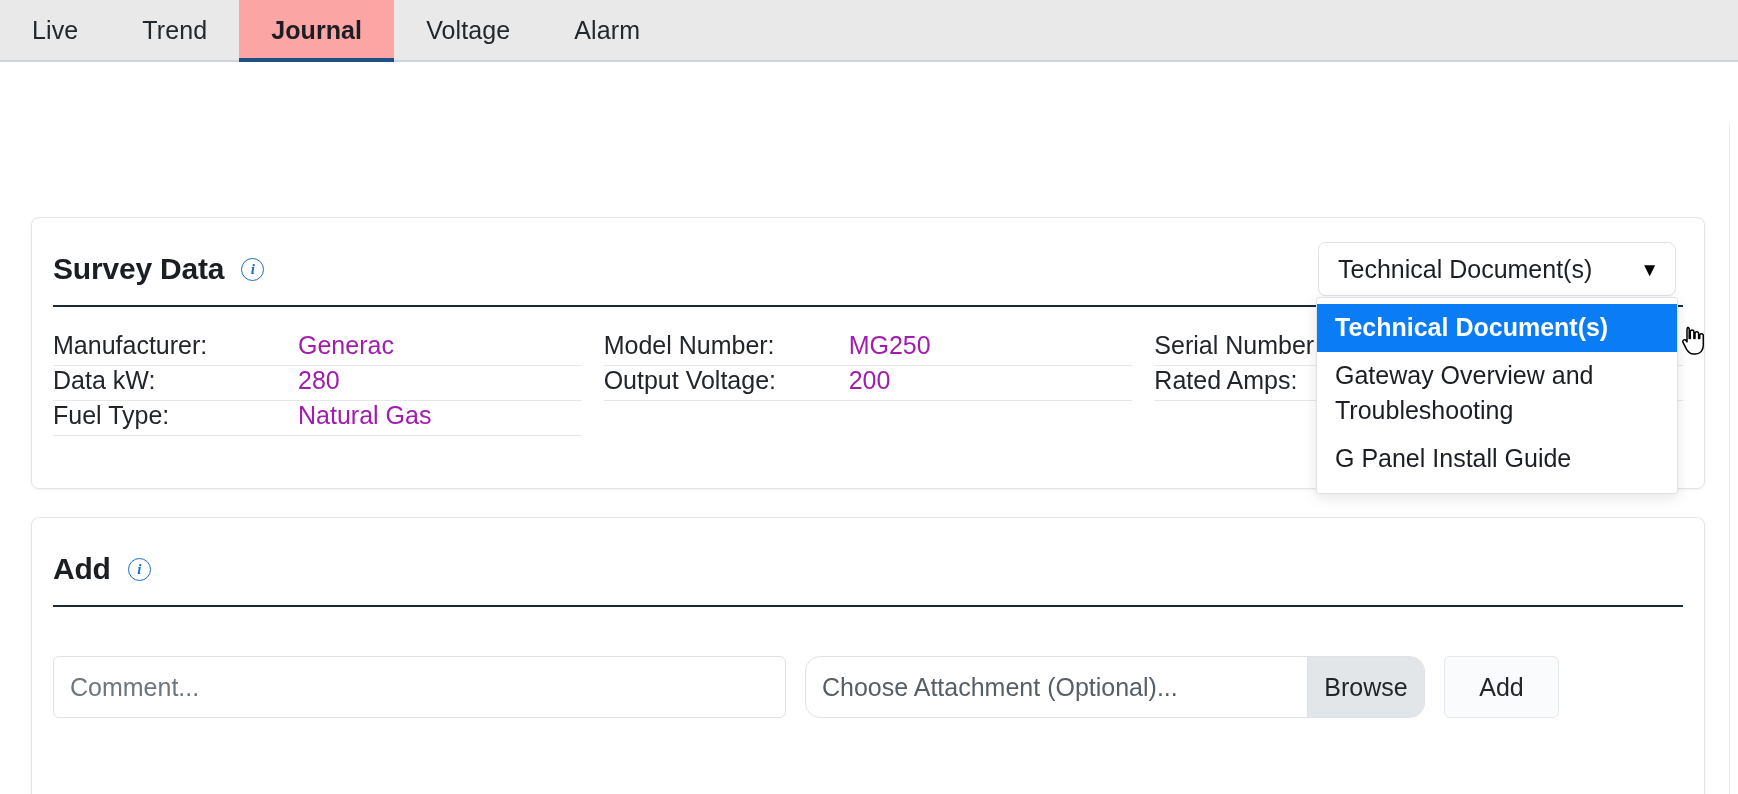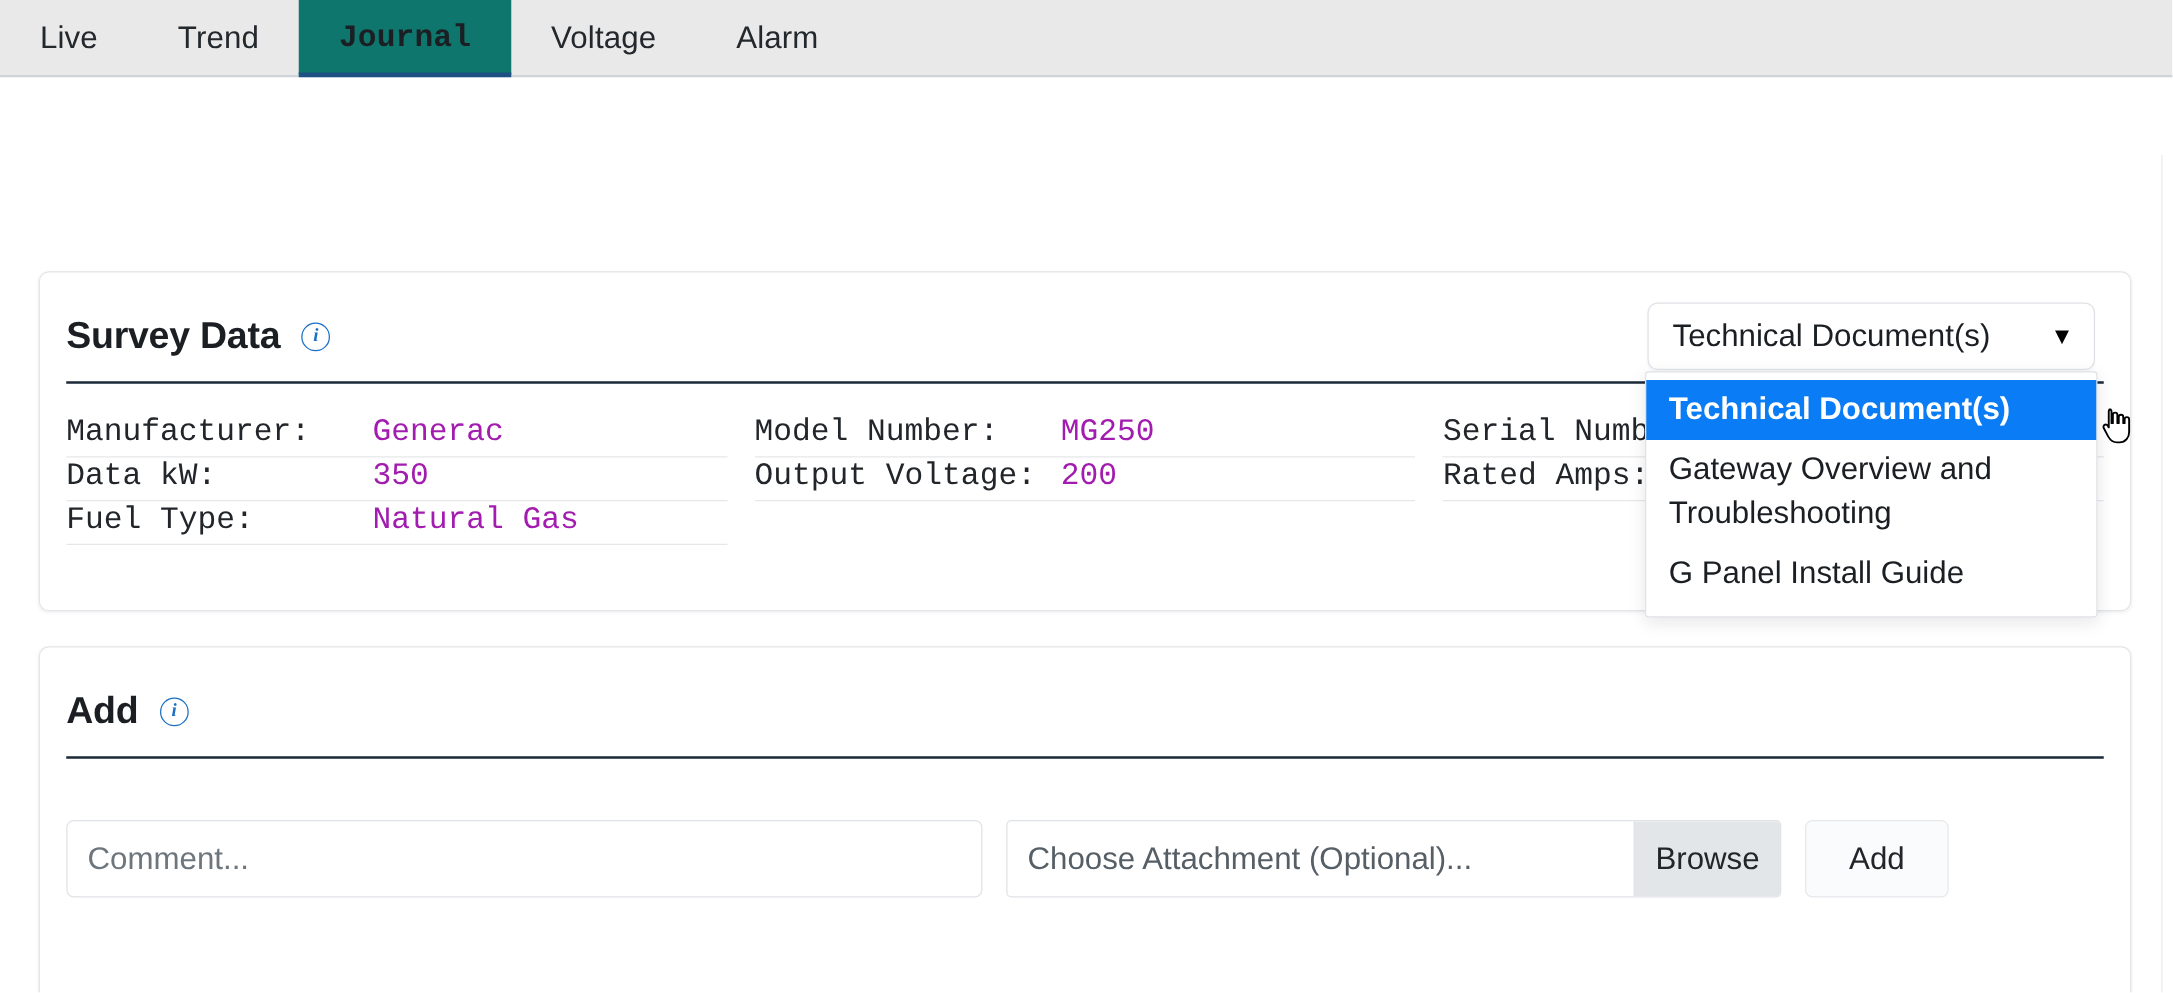--- a/index.html
+++ b/index.html
@@ -40,24 +40,23 @@
     padding: 0 32px;
     font-size: 25px;
     color: #23282d;
     background: transparent;
     border: none;
     cursor: pointer;
     position: relative;
     letter-spacing: 0.1px;
   }
   .tab.active {
-    background: #0f766e;
+    background: #fca5a5;
     font-weight: bold;
     color: #1b1f23;
-    font-family: Liberation Mono, monospace;
   }
   .tab.active::after {
     content: "";
     position: absolute;
     left: 0; right: 0; bottom: -2px;
     height: 4px;
     background: #1d5183;
   }
 
   
@@ -127,21 +126,20 @@
 
   
   .fields {
     display: flex;
     padding: 24px 21px 0 21px;
     gap: 22px;
   }
   .fieldcol {
     flex: 1 1 0;
     min-width: 0;
-    font-family: Liberation Mono, monospace;
   }
   .field {
     display: flex;
     align-items: baseline;
     border-bottom: 1px solid #e6e7e9;
     height: 35px;
   }
   .field-label {
     font-size: 25px;
     color: #22262a;
@@ -174,21 +172,21 @@
     align-items: center;
     padding: 0 16px;
     font-size: 25px;
     color: #6d757d;
     cursor: text;
   }
   .attach-group {
     flex: 0 0 620px;
     height: 62px;
     border: 1px solid #dfe2e6;
-    border-radius: 4px;
+    border-radius: 15px;
     background: #ffffff;
     display: flex;
     align-items: stretch;
     overflow: hidden;
   }
   .attach-input {
     flex: 1 1 auto;
     display: flex;
     align-items: center;
     padding: 0 16px;
@@ -333,21 +331,21 @@
 
       <div class="fields">
 
         <div class="fieldcol">
           <div class="field">
             <span class="field-label">Manufacturer:</span>
             <span class="field-value">Generac</span>
           </div>
           <div class="field">
             <span class="field-label">Data kW:</span>
-            <span class="field-value">350</span>
+            <span class="field-value">280</span>
           </div>
           <div class="field">
             <span class="field-label">Fuel Type:</span>
             <span class="field-value">Natural Gas</span>
           </div>
         </div>
 
         <div class="fieldcol">
           <div class="field">
             <span class="field-label">Model Number:</span>

